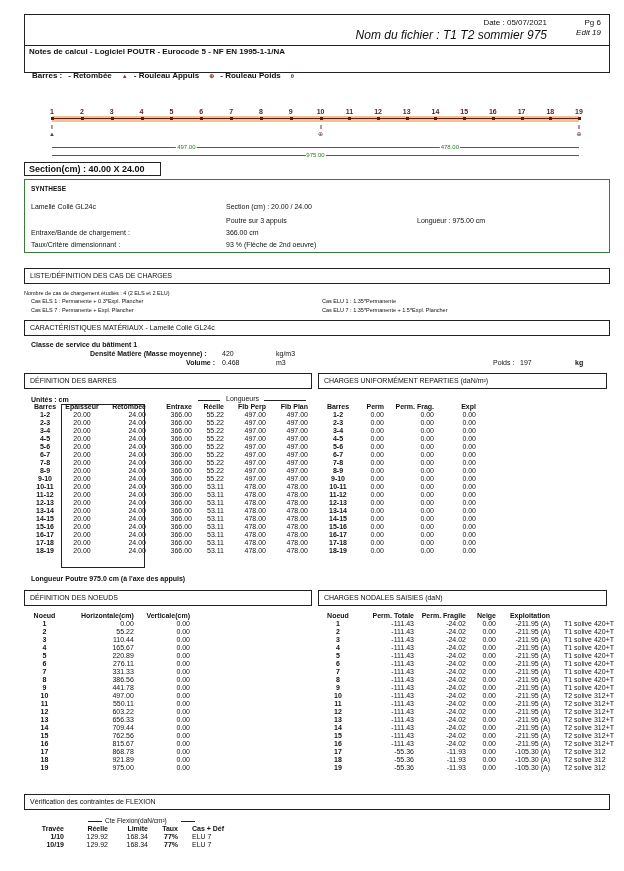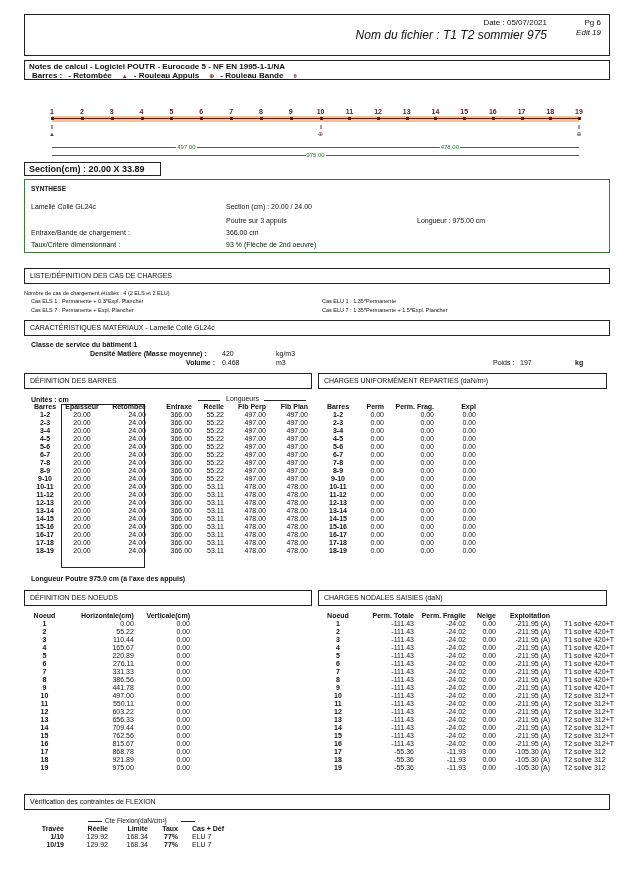--- a/index.html
+++ b/index.html
@@ -4,21 +4,21 @@
 <style>
   * { box-sizing: border-box; margin: 0; padding: 0; }
   body { width: 624px; height: 871px; background: #fff; font-family: "Liberation Sans", sans-serif; color: #111; position: relative; overflow: hidden; font-size: 7px; }
   .abs { position: absolute; }
   .box { position: absolute; border: 1px solid #222; background: #fff; }
   .hdr-box { left: 24px; top: 14px; width: 586px; height: 42px; }
   .hdr-date { position: absolute; right: 62px; top: 3px; font-size: 8px; }
   .hdr-pg { position: absolute; right: 8px; top: 3px; font-size: 8px; }
   .hdr-file { position: absolute; right: 62px; top: 13px; font-size: 12px; font-style: italic; }
   .hdr-edit { position: absolute; right: 8px; top: 13px; font-size: 8px; font-style: italic; }
-  .notes-box { left: 24px; top: 60px; width: 586px; height: 20px; font-size: 8px; padding: 1px 4px; font-weight: bold; }
+  .notes-box { left: 24px; top: 45px; width: 586px; height: 28px; font-size: 8px; padding: 1px 4px; font-weight: bold; }
   .appuis { left: 32px; top: 71px; font-size: 8px; font-weight: bold; white-space: nowrap; }
   .appuis span { margin-right: 6px; }
   .sym { color: #8a3030; font-size: 6px; margin: 0 18px 0 4px; }
   .beam { left: 52px; top: 116px; width: 527px; height: 6px; background: #f5c08f; }
   .beam-line { left: 52px; top: 118px; width: 527px; height: 1px; background: #5a1a1a; }
   .node-dot { position: absolute; width: 3px; height: 3px; background: #5a1a1a; top: 117px; }
   .node-lbl { position: absolute; top: 107px; font-size: 7px; color: #5a1a1a; font-weight: bold; background: #fff; transform: translateX(-50%); line-height: 9px; padding: 0 1px; }
   .support { position: absolute; font-size: 7px; color: #6a3030; line-height: 6px; text-align: center; width: 8px; transform: translateX(-50%); }
   .dim-line { position: absolute; height: 1px; background: #2a7a2a; }
   .dim-lbl { position: absolute; font-size: 6px; color: #2a7a2a; background: #fff; transform: translateX(-50%); line-height: 7px; padding: 0 1px; }
@@ -42,21 +42,21 @@
 
 <div class="box hdr-box">
   <span class="hdr-date">Date : 05/07/2021</span>
   <span class="hdr-pg">Pg 6</span>
   <span class="hdr-file">Nom du fichier : T1 T2 sommier 975</span>
   <span class="hdr-edit">Edit 19</span>
 </div>
 <div class="box notes-box">Notes de calcul - Logiciel POUTR - Eurocode 5 - NF EN 1995-1-1/NA</div>
 
 <div class="abs appuis">
-  <span>Barres :</span><span>- Retombée</span><span class="sym">▲</span><span>- Rouleau Appuis</span><span class="sym">⊕</span><span>- Rouleau Bande</span><span class="sym">θ</span>
+  <span>Barres :</span><span>- Retombée</span><span class="sym">▲</span><span>- Rouleau Appuis</span><span class="sym">⊕</span><span>- Rouleau Poids</span><span class="sym">θ</span>
 </div>
 
 <div id="diagram">
   <div class="abs beam"></div>
   <div class="abs beam-line"></div>
 <div class="node-dot" style="left: 51px;"></div>
     <div class="node-lbl" style="left: 52px;">1</div>
     <div class="node-dot" style="left: 80.8471px;"></div>
     <div class="node-lbl" style="left: 81.8471px;">2</div>
     <div class="node-dot" style="left: 110.694px;"></div>
@@ -106,21 +106,21 @@
       <div style="font-size:6px">⊕</div>
     </div>
     <div class="dim-line" style="left: 52px; width: 268.635px; top: 147px;"></div>
     <div class="dim-lbl" style="left: 186.317px; top: 144px;">497.00</div>
     <div class="dim-line" style="left: 320.635px; width: 258.365px; top: 147px;"></div>
     <div class="dim-lbl" style="left: 449.817px; top: 144px;">478.00</div>
     <div class="dim-line" style="left: 52px; width: 527px; top: 155px;"></div>
     <div class="dim-lbl" style="left: 315.5px; top: 152px;">975.00</div>
   </div>
 
-<div class="box section-box">Section(cm) : 20.00 X 33.89</div>
+<div class="box section-box">Section(cm) : 40.00 X 24.00</div>
 
 <div class="box synth-box">
   <span class="t" style="left:6px;top:5px;font-weight:bold;font-size:6.5px">SYNTHESE</span>
   <span class="t" style="left:6px;top:23px">Lamellé Collé  GL24c</span>
   <span class="t" style="left:201px;top:23px">Section (cm) : 20.00 / 24.00</span>
   <span class="t" style="left:201px;top:37px">Poutre sur 3 appuis</span>
   <span class="t" style="left:392px;top:37px">Longueur : 975.00 cm</span>
   <span class="t" style="left:6px;top:49px">Entraxe/Bande de chargement :</span>
   <span class="t" style="left:201px;top:49px">366.00 cm</span>
   <span class="t" style="left:6px;top:61px">Taux/Critère dimensionnant :</span>

